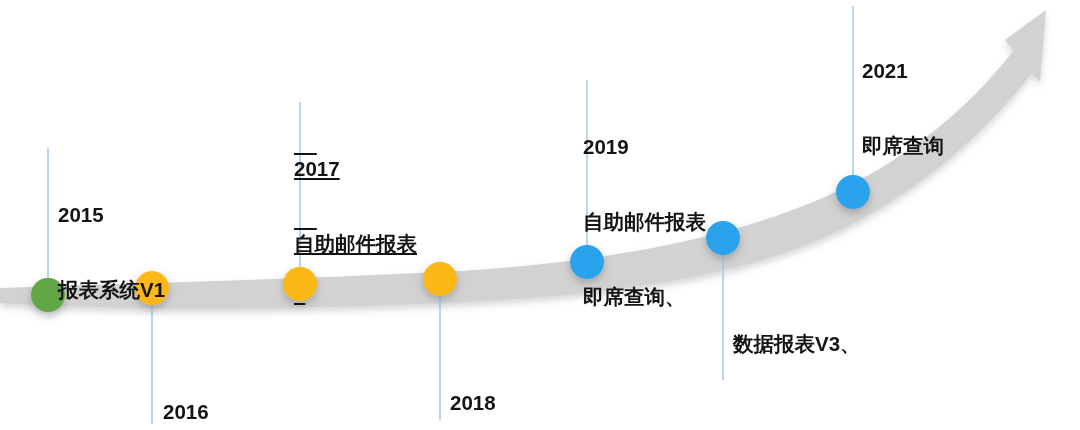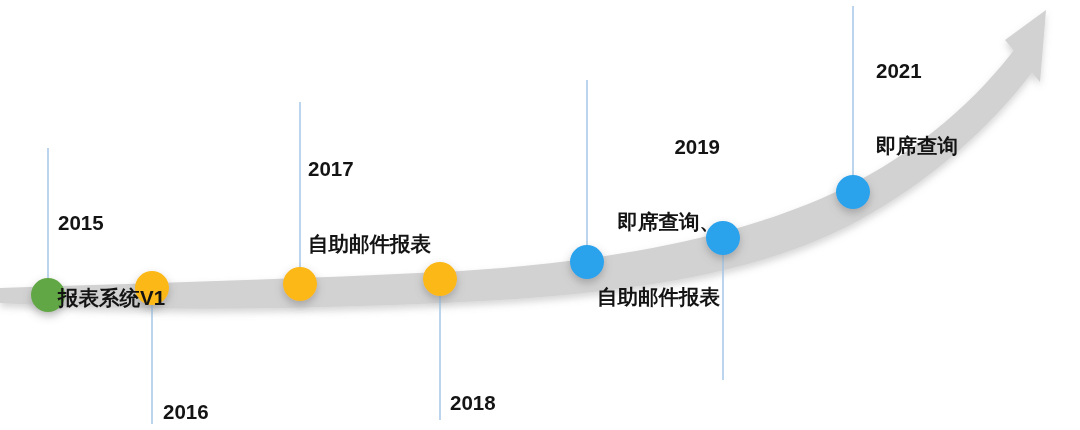--- a/index.html
+++ b/index.html
@@ -89,48 +89,49 @@
       <circle cx="48" cy="295" r="17" fill="#62a744"></circle>
       <circle cx="152" cy="288" r="17" fill="#fcb817"></circle>
       <circle cx="300" cy="284" r="17" fill="#fcb817"></circle>
       <circle cx="440" cy="279" r="17" fill="#fcb817"></circle>
       <circle cx="587" cy="262" r="17" fill="#29a3ec"></circle>
       <circle cx="723" cy="238" r="17" fill="#29a3ec"></circle>
       <circle cx="853" cy="192" r="17" fill="#29a3ec"></circle>
     </g>
   </svg>
 
-  <div class="milestone-label" style="left:58px;  top:160px;">
+  <div class="milestone-label" style="left:58px;  top:152px;">
     <span class="milestone-year">2015</span>
     <span class="milestone-desc">报表系统V1</span>
   </div>
 
   <div class="milestone-label" style="left:163px; top:349px;">
     <span class="milestone-year">2016</span>
     
   </div>
 
-  <div class="milestone-label" style="left:308px; top:106px;">
+  <div class="milestone-label" style="left:294px; top:106px;text-decoration:underline;">
     <span class="milestone-year">2017</span>
     <span class="milestone-desc">自助邮件报表</span>
   </div>
 
   <div class="milestone-label" style="left:450px; top:340px;">
     <span class="milestone-year">2018</span>
     
   </div>
 
-  <div class="milestone-label" style="left:597px; top:84px;text-align:right;">
+  <div class="milestone-label" style="left:583px; top:84px;">
     <span class="milestone-year">2019</span>
+    <span class="milestone-desc">自助邮件报表</span>
     <span class="milestone-desc">即席查询、</span>
-    <span class="milestone-desc">自助邮件报表</span>
   </div>
 
   <div class="milestone-label" style="left:733px; top:281px;">
+    <span class="milestone-desc">数据报表V3、</span>
     
   </div>
 
-  <div class="milestone-label" style="left:862px; top:8px;margin-left:14px;">
+  <div class="milestone-label" style="left:862px; top:8px;">
     <span class="milestone-year">2021</span>
     <span class="milestone-desc">即席查询</span>
   </div>
 
 </div>
 
 </body></html>

